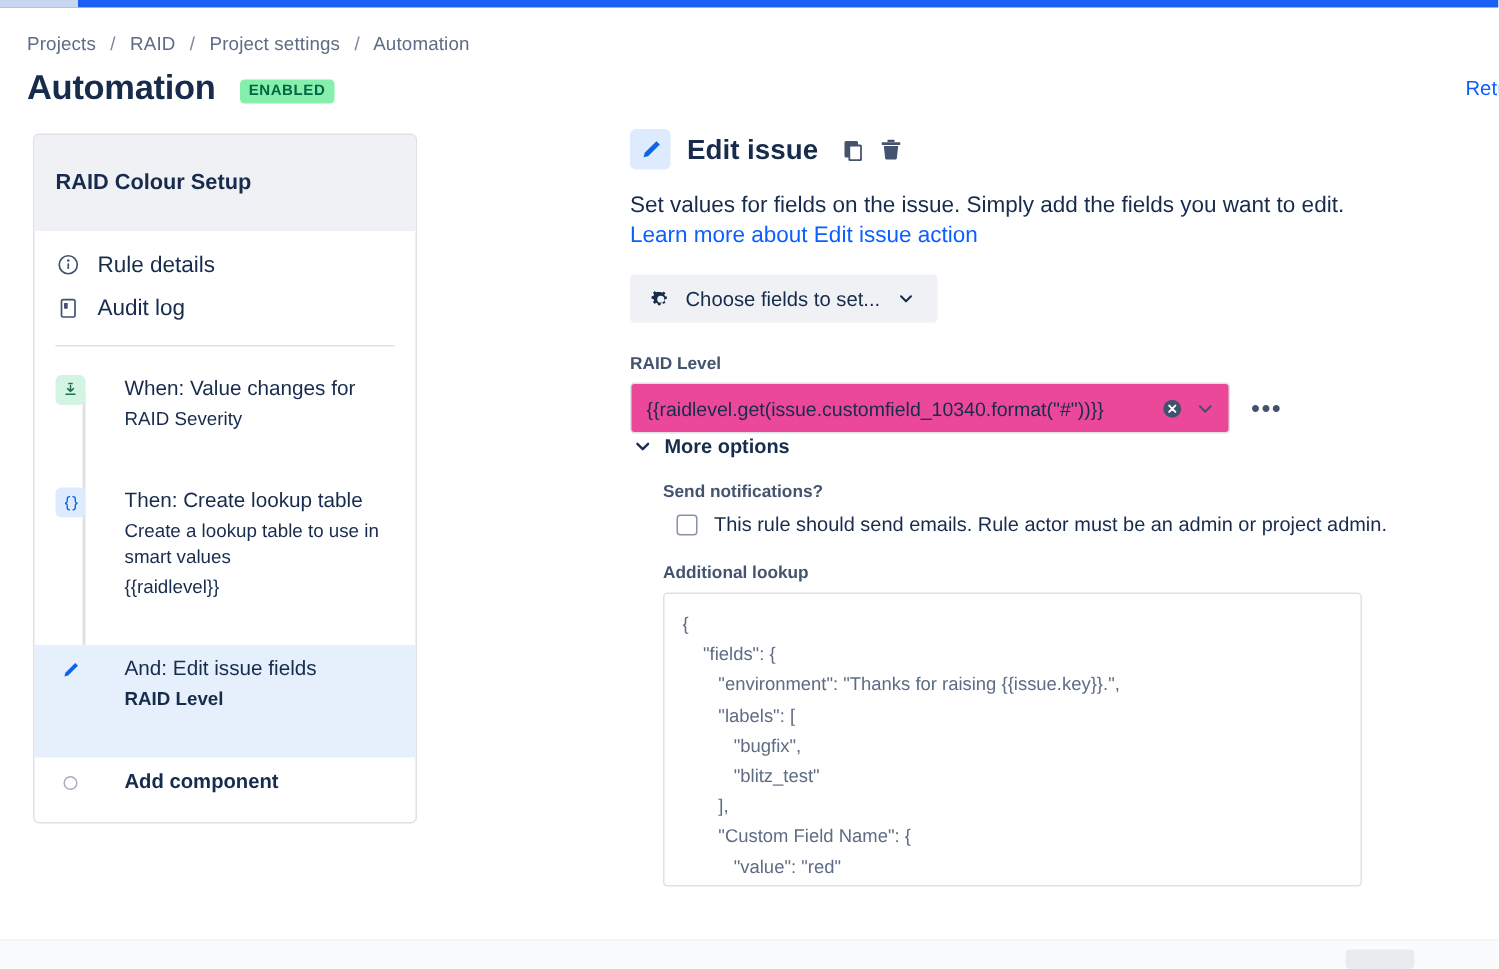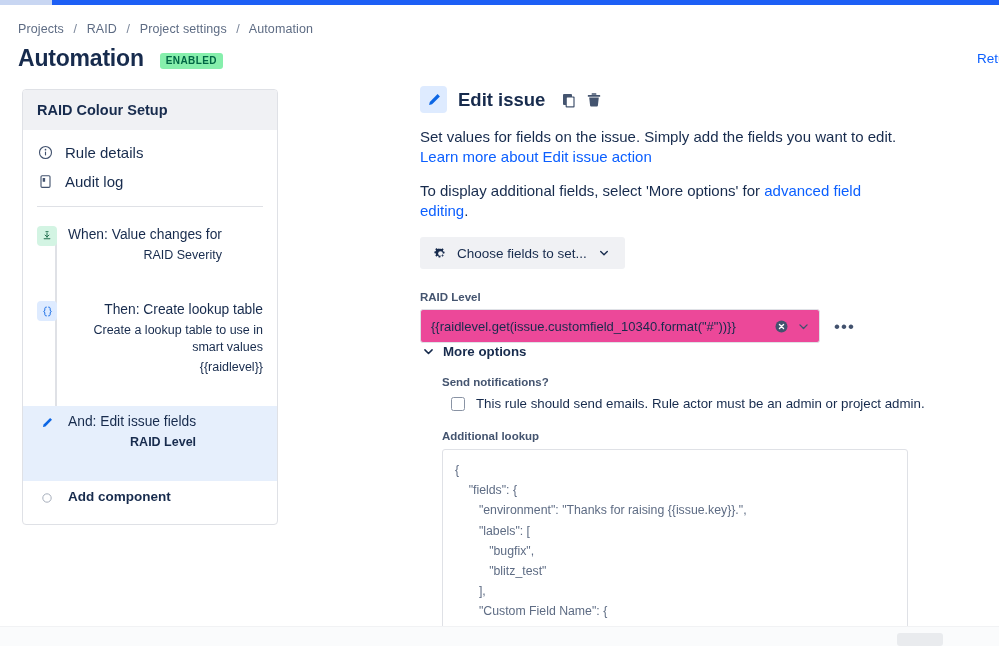--- a/index.html
+++ b/index.html
@@ -52,42 +52,42 @@
     text-decoration:none;
   }
 
   
   #rule-panel {
     position:absolute; left:22px; top:89px; width:256px;
     border:1px solid #DFE1E6; border-radius:4px;
     background:#ffffff; overflow:hidden;
   }
   #rule-panel-header {
-    background:#F0F1F4; padding:12px 14px;
+    background:#F0F1F4; padding:24px 14px;
     font-size:14.5px; font-weight:700; color:#172B4D;
   }
   .nav-list { padding:8px 0 10px 0; border-bottom:1px solid #DFE1E6; margin:0 14px; }
   .nav-item {
     display:flex; align-items:center; gap:12px;
     padding:6px 0; cursor:pointer;
   }
   .nav-item .label { font-size:15px; color:#172B4D; }
   .ico { width:16px; height:16px; display:inline-flex;
          align-items:center; justify-content:center; flex:0 0 16px; }
   .ico svg { display:block; }
 
   
   #steps { position:relative; padding:12px 0 10px 0; }
   #steps-line {
     position:absolute; left:32px; top:30px; width:2px; height:228px;
     background:#DFE1E6;
   }
   .step {
-    position:relative; display:flex; gap:11px;
-    padding:6px 14px 6px 14px; align-items:flex-start;text-align:right;
+    position:relative; display:flex; gap:26px;
+    padding:6px 14px 6px 14px; align-items:flex-start;
   }
   .step.selected { background:#E6EFFC; }
   .step-badge {
     width:20px; height:20px; border-radius:4px; flex:0 0 20px;
     display:flex; align-items:center; justify-content:center;
     margin-top:1px; position:relative; z-index:2;
   }
   .step-badge.trigger { background:#D3F4E3; }
   .step-badge.lookup  { background:#DEEBFF; }
   .step-badge.plain   { background:transparent; }
@@ -318,23 +318,20 @@
             <path d="M3.2 5.4h9.6l-.9 8.1a1 1 0 0 1-1 .9H5.1a1 1 0 0 1-1-.9z" fill="#44546F"></path>
           </svg>
       </span>
     </span>
   </div>
 
   <div class="desc">
     <span>Set values for fields on the issue. Simply add the fields you want to edit. </span><a class="link" href="#">Learn more about Edit issue action</a>
   </div>
 
-  <div class="desc second">
-    <span>To display additional fields, select 'More options' for </span><a class="link" href="#">advanced field editing</a><span>.</span>
-  </div>
 
   <button id="choose-fields">
     <span class="ico">
       <svg width="15" height="15" viewBox="0 0 16 16">
           <path d="M8 1.2l1.2.5.9-.9 1.3 1.3-.9.9.5 1.2 1.3.2v1.8l-1.3.2-.5 1.2.9.9-1.3 1.3-.9-.9-1.2.5-.2 1.3H6l-.2-1.3-1.2-.5-.9.9L2.4 8.3l.9-.9L2.8 6.2 1.5 6V4.2l1.3-.2.5-1.2-.9-.9L3.7.6l.9.9L5.8 1 6 1.2z" transform="translate(0,1.6)" fill="#172B4D"></path>
           <circle cx="8" cy="8" r="2.5" fill="#F0F1F4"></circle>
         </svg>
     </span>
     <span>Choose fields to set...</span>
     <span class="ico">

